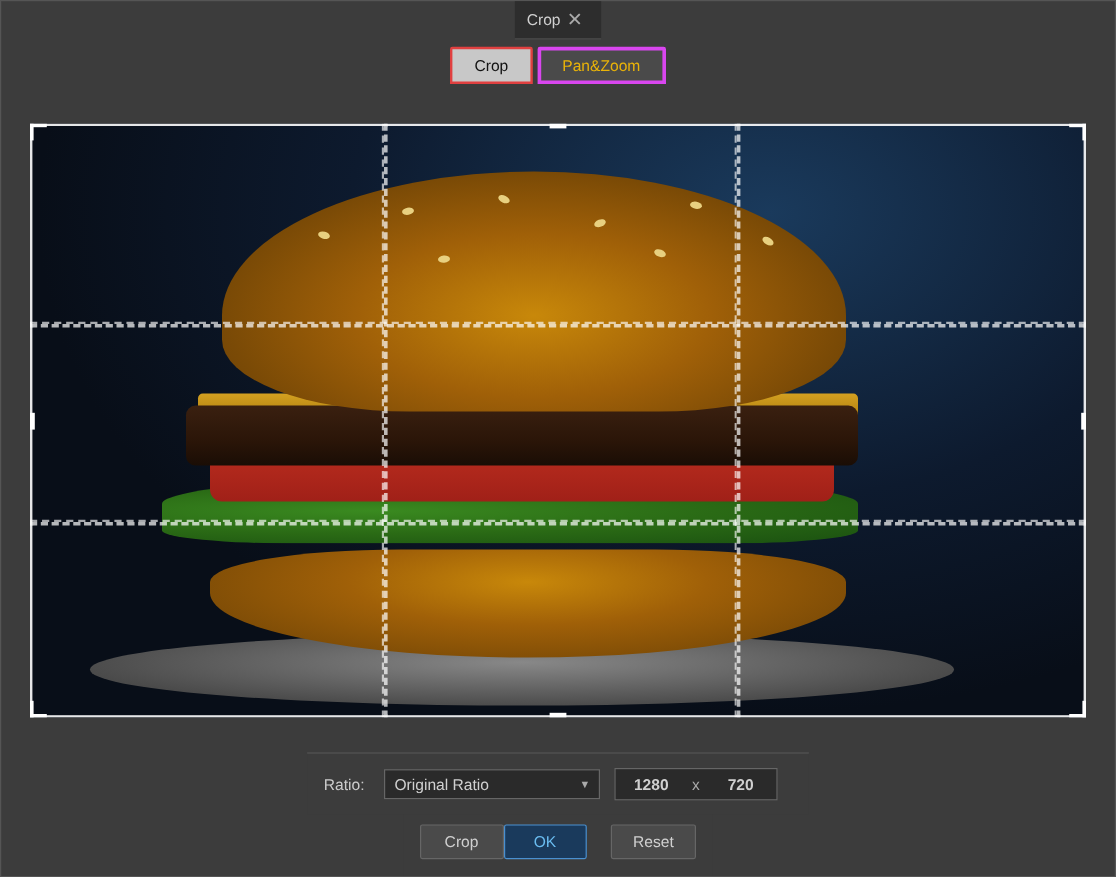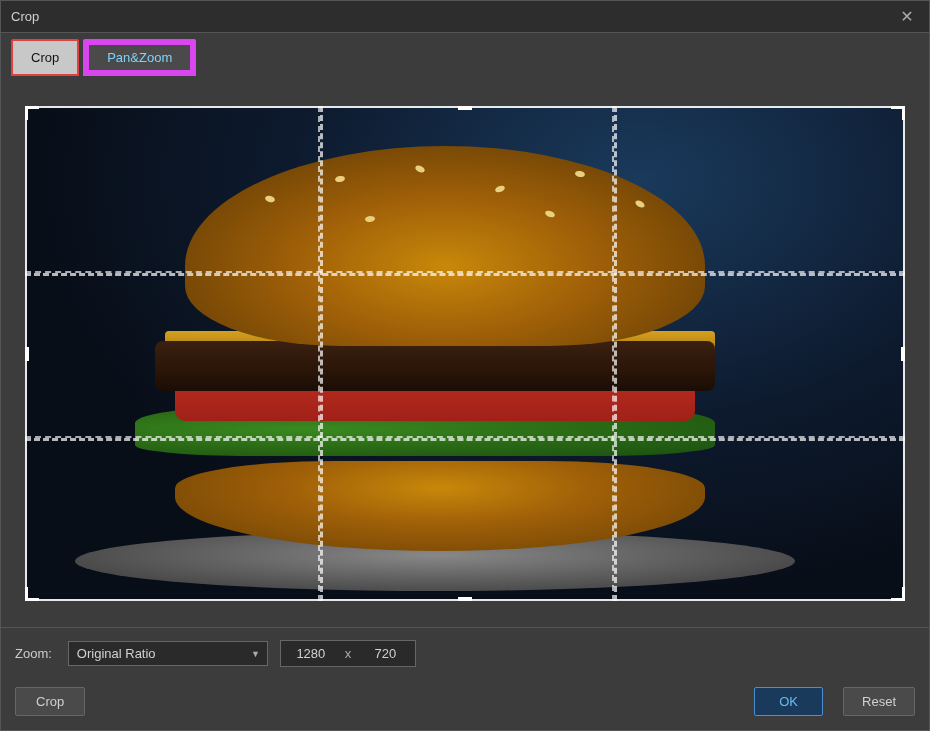--- a/index.html
+++ b/index.html
@@ -16,20 +16,21 @@
     }
 
     .dialog {
       background: #3c3c3c;
       border: 1px solid #555;
       width: 930px;
       height: 731px;
       display: flex;
       flex-direction: column;
       position: relative;
+      align-items: center;
     }
 
     .title-bar {
       background: #2d2d2d;
       height: 32px;
       display: flex;
       align-items: center;
       justify-content: space-between;
       padding: 0 10px;
       border-bottom: 1px solid #555;
@@ -56,23 +57,23 @@
     .tabs-bar {
       background: #3c3c3c;
       padding: 6px 10px 0 10px;
       display: flex;
       gap: 4px;
       flex-shrink: 0;
     }
 
     .tab-btn {
       padding: 5px 18px;
-      border: 6px solid #d946ef;
+      border: 3px solid #d946ef;
       background: #4a4a4a;
-      color: #7dd3fc;
+      color: #eab308;
       cursor: pointer;
       font-size: 13px;
       border-radius: 2px 2px 0 0;
     }
 
     .tab-btn.active {
       background: #c8c8c8;
       color: #111;
       border: 2px solid #e04040;
       font-weight: 500;
@@ -269,21 +270,21 @@
       font-size: 13px;
       margin-right: 4px;
     }
 
     .ratio-select {
       background: #2a2a2a;
       border: 1px solid #666;
       color: #d0d0d0;
       padding: 4px 28px 4px 8px;
       font-size: 13px;
-      width: 200px;
+      width: 180px;
       appearance: none;
       -webkit-appearance: none;
       cursor: pointer;
       position: relative;
     }
 
     .select-wrapper {
       position: relative;
       display: inline-block;
     }
@@ -307,20 +308,21 @@
     }
     .size-group input {
       border: none;
       background: transparent;
       color: #d0d0d0;
       width: 60px;
       padding: 5px 8px;
       font-size: 13px;
       text-align: center;
       outline: none;
+      font-weight: bold;
     }
     .size-group .x-sep {
       color: #aaa;
       padding: 0 4px;
     }
 
     .spacer { flex: 1; }
 
     .action-buttons {
       display: flex;
@@ -424,21 +426,21 @@
         <div class="mid-handle tm"></div>
         <div class="mid-handle bm"></div>
         <div class="mid-handle lm"></div>
         <div class="mid-handle rm"></div>
       </div>
 
     </div>
   </div>
 
   <div class="bottom-controls">
-    <span class="ratio-label">Zoom:</span>
+    <span class="ratio-label">Ratio:</span>
     <div class="select-wrapper">
       <select class="ratio-select">
         <option>Original Ratio</option>
         <option>Custom</option>
         <option>1:1</option>
         <option>4:3</option>
         <option>16:9</option>
         <option>9:16</option>
       </select>
     </div>

